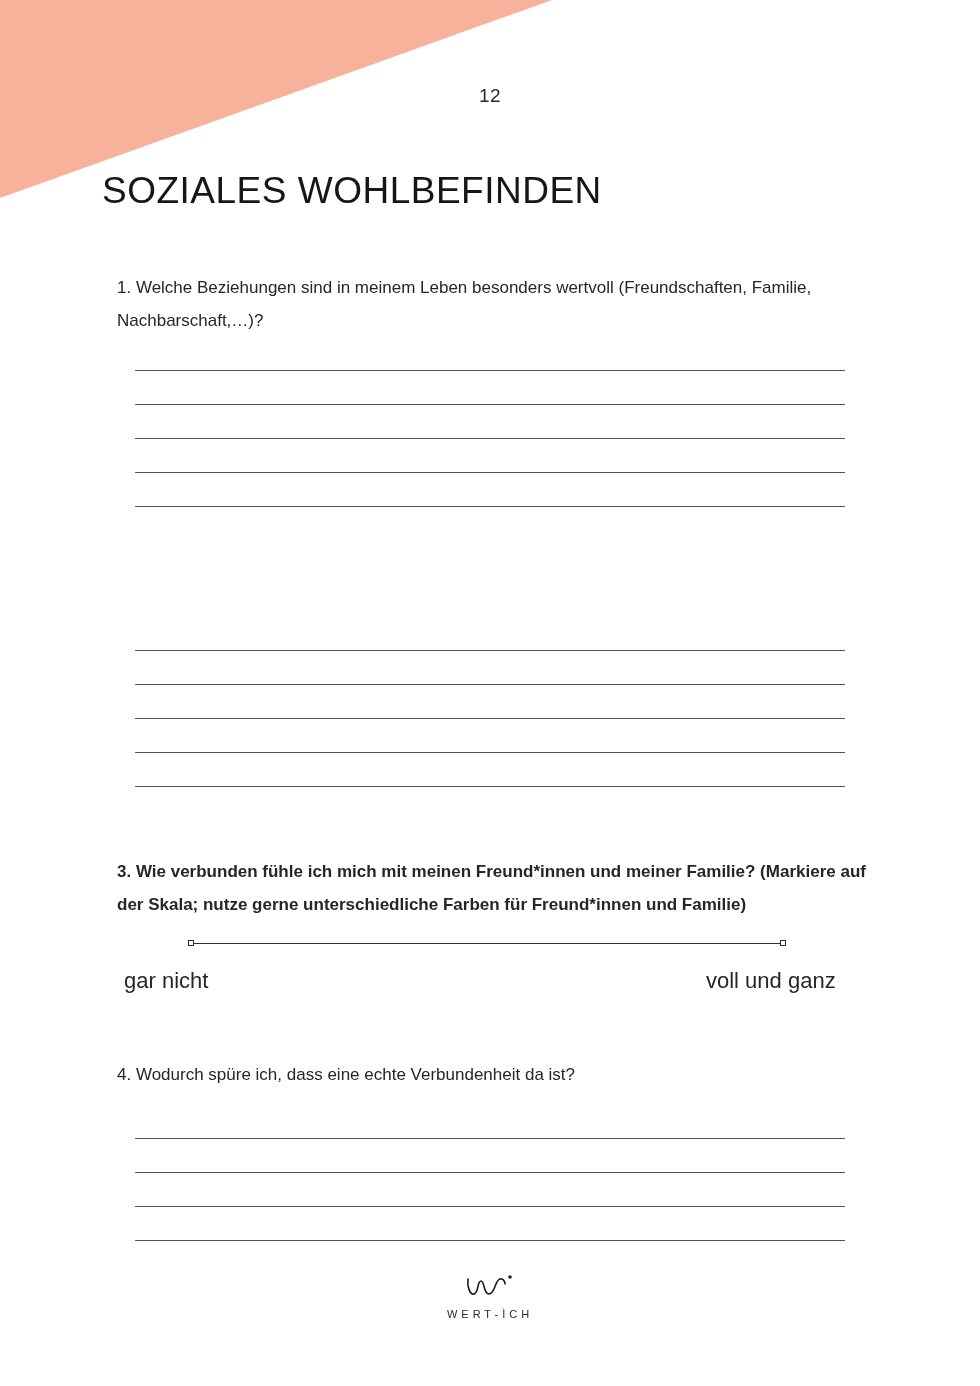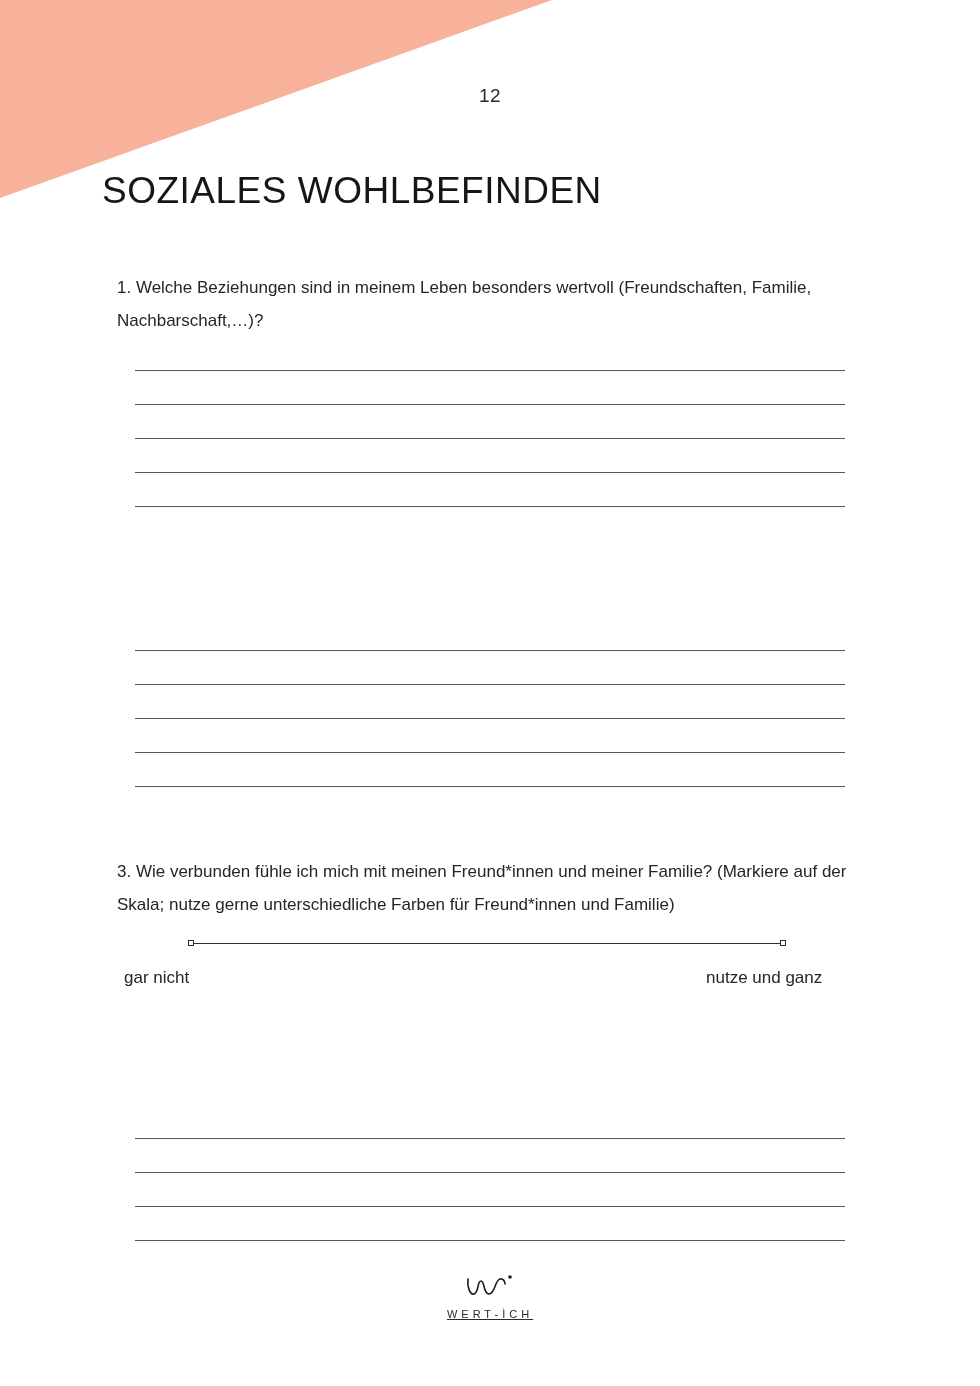--- a/index.html
+++ b/index.html
@@ -47,21 +47,21 @@
     position: absolute;
     left: 117px;
     width: 768px;
     font-size: 17px;
     font-weight: 300;
     line-height: 33px;
     color: #262626;
   }
   .qtext.q1 { top: 271px; }
   .qtext.q2 { top: 574px; }
-  .qtext.q3 { top: 855px; }
+  .qtext.q3 { top: 855px; font-weight: bold; }
   .qtext.q4 { top: 1058px; }
 
   .lines {
     position: absolute;
     left: 135px;
     width: 710px;
   }
   .lines.l1 { top: 370px; }
   .lines.l2 { top: 650px; }
   .lines.l4 { top: 1138px; }
@@ -87,42 +87,41 @@
   .endpoint {
     width: 6px; height: 6px;
     border: 1.4px solid #2e2e2e;
     background: #ffffff;
     flex: 0 0 auto;
   }
 
   .scale-label {
     position: absolute;
     top: 968px;
-    font-size: 17px;
+    font-size: 22px;
     font-weight: 300;
     color: #262626;
   }
   .scale-label.min { left: 124px; }
   .scale-label.max { left: 706px; }
 
   
   .footer {
     position: absolute;
     top: 1272px; left: 0;
     width: 100%;
     text-align: center;
   }
   .logo-squiggle { display: inline-block; }
   .brand {
     margin-top: 2px;
     font-size: 11px;
     letter-spacing: 4px;
     color: #2a2a2a;
     text-transform: uppercase;
-    text-decoration: underline;
   }
 </style>
 </head>
 <body>
 
 <div class="page">
 
   <div class="corner" style="background: rgb(248, 178, 156);"></div>
 
   <div class="page-number">12</div>
@@ -147,22 +146,23 @@
     </div>
 
   <p class="qtext q3">3. Wie verbunden fühle ich mich mit meinen Freund*innen und meiner Familie? (Markiere auf der Skala; nutze gerne unterschiedliche Farben für Freund*innen und Familie)</p>
 
   <div class="scale">
     <span class="endpoint"></span>
     <span class="scale-line"></span>
     <span class="endpoint"></span>
   </div>
   <span class="scale-label min">gar nicht</span>
-  <span class="scale-label max">nutze und ganz</span>
+  <span class="scale-label max">voll und ganz</span>
 
+  <p class="qtext q4">4. Wodurch spüre ich, dass eine echte Verbundenheit da ist?</p>
   <div class="lines l4">
       <div class="rule"></div>
       <div class="rule"></div>
       <div class="rule"></div>
       <div class="rule"></div>
     </div>
 
   <div class="footer">
     <svg class="logo-squiggle" width="56" height="30" viewBox="0 0 56 30" fill="none">
       <path d="M6 7 C5 15 8 23 12 22 C17 21 15 9 19 9 C23 9 21 22 27 22 C33 22 33 8 38 7 C41 6.4 43 9 43 12" stroke="#1a1a1a" stroke-width="1.6" stroke-linecap="round" fill="none"></path>

